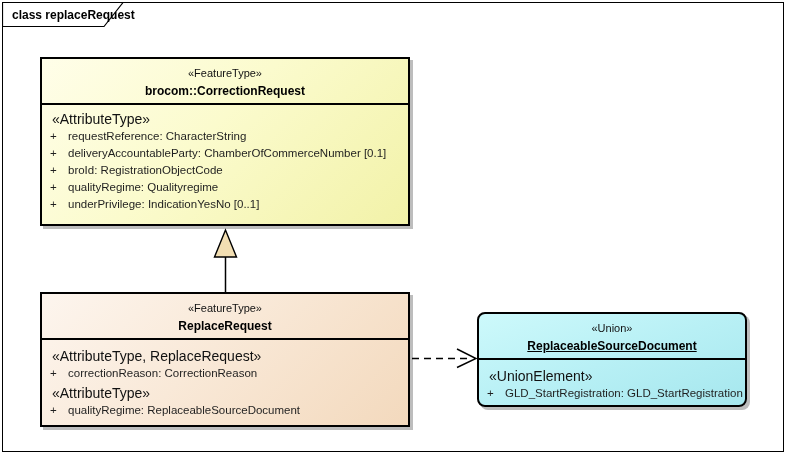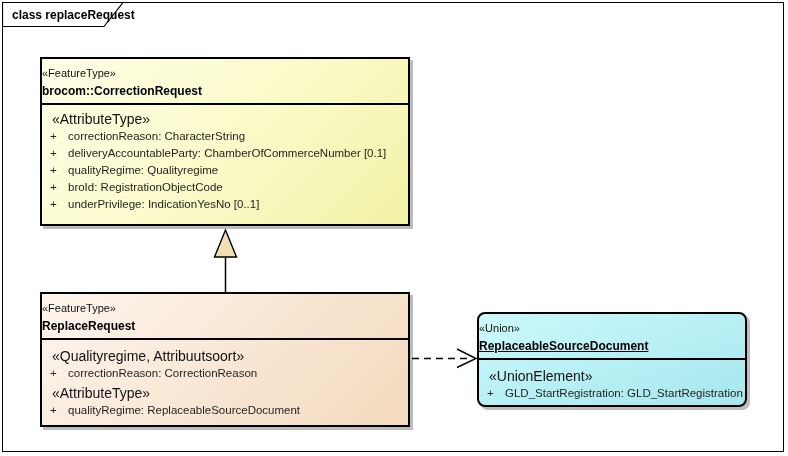--- a/index.html
+++ b/index.html
@@ -10,21 +10,21 @@
   
   .frame{position:absolute;left:2px;top:2px;width:782px;height:450px;
     border:1px solid #000;box-sizing:border-box;}
   .tab{position:absolute;left:2px;top:2px;width:126px;height:26px;}
   .tab-label{position:absolute;left:10px;top:6px;font-size:12px;font-weight:bold;color:#000;white-space:nowrap;}
   
   .classbox{
     position:absolute;box-sizing:border-box;border:2px solid #000;
     box-shadow:3px 3px 0 0 #bdbdbd;font-size:11.5px;color:#1f1f1f;
   }
-  .cb-header{box-sizing:border-box;text-align:left;padding-top:5px;border-bottom:2px solid #000;}
+  .cb-header{box-sizing:border-box;text-align:center;padding-top:5px;border-bottom:2px solid #000;}
   .cb-stereotype{font-size:11px;line-height:18px;color:#111;}
   .cb-name{font-size:12px;font-weight:bold;line-height:18px;color:#000;}
   .cb-name.underlined{text-decoration:underline;}
   .cb-body{box-sizing:border-box;padding-top:6px;}
   .row{height:17px;line-height:17px;white-space:nowrap;overflow:hidden;}
   .row.stereo{padding-left:10px;font-size:14px;color:#111;}
   .row.attr .vis{display:inline-block;width:18px;padding-left:8px;}
   .gap-top{margin-top:3px;}
   
   #box-correction{left:40px;top:57px;width:370px;height:169px;
@@ -56,44 +56,44 @@
   </div>
 
   <div class="classbox" id="box-correction">
     <div class="cb-header">
       <div class="cb-stereotype">«FeatureType»</div>
       <div class="cb-name">brocom::CorrectionRequest</div>
     </div>
     <div class="cb-body">
       <div class="row stereo">«AttributeType»</div>
       <div class="row attr">
-        <span class="vis">+</span><span>correctionReason: CharacterString</span>
+        <span class="vis">+</span><span>requestReference: CharacterString</span>
       </div>
       <div class="row attr">
         <span class="vis">+</span><span>deliveryAccountableParty: ChamberOfCommerceNumber [0.1]</span>
       </div>
       <div class="row attr">
-        <span class="vis">+</span><span>qualityRegime: Qualityregime</span>
+        <span class="vis">+</span><span>broId: RegistrationObjectCode</span>
       </div>
       <div class="row attr">
-        <span class="vis">+</span><span>broId: RegistrationObjectCode</span>
+        <span class="vis">+</span><span>qualityRegime: Qualityregime</span>
       </div>
       <div class="row attr">
         <span class="vis">+</span><span>underPrivilege: IndicationYesNo [0..1]</span>
       </div>
     </div>
   </div>
 
   <div class="classbox" id="box-replace">
     <div class="cb-header">
       <div class="cb-stereotype">«FeatureType»</div>
       <div class="cb-name">ReplaceRequest</div>
     </div>
     <div class="cb-body">
-      <div class="row stereo">«Qualityregime, Attribuutsoort»</div>
+      <div class="row stereo">«AttributeType, ReplaceRequest»</div>
       <div class="row attr">
         <span class="vis">+</span><span>correctionReason: CorrectionReason</span>
       </div>
       <div class="row stereo gap-top">«AttributeType»</div>
       <div class="row attr">
         <span class="vis">+</span><span>qualityRegime: ReplaceableSourceDocument</span>
       </div>
     </div>
   </div>
 

